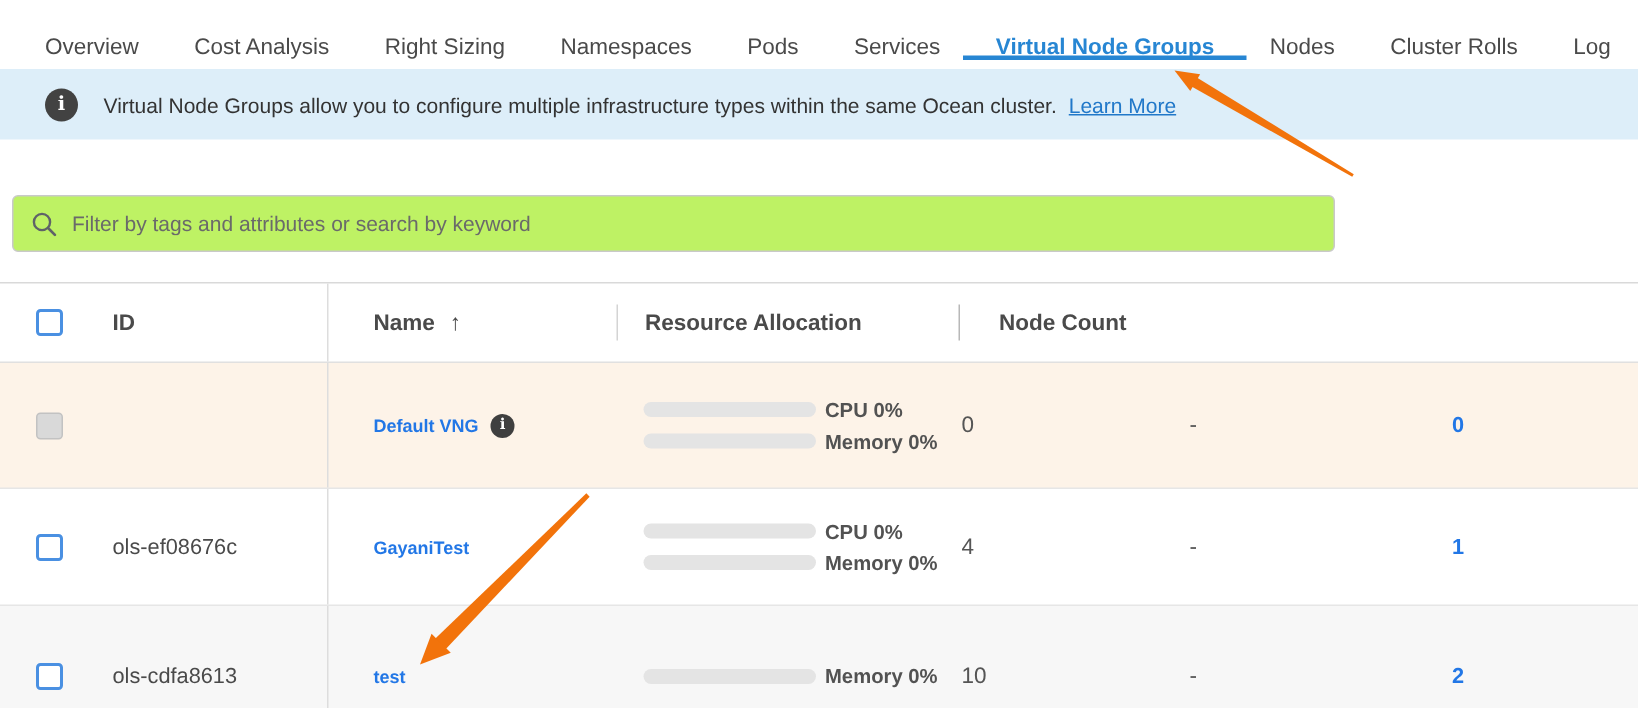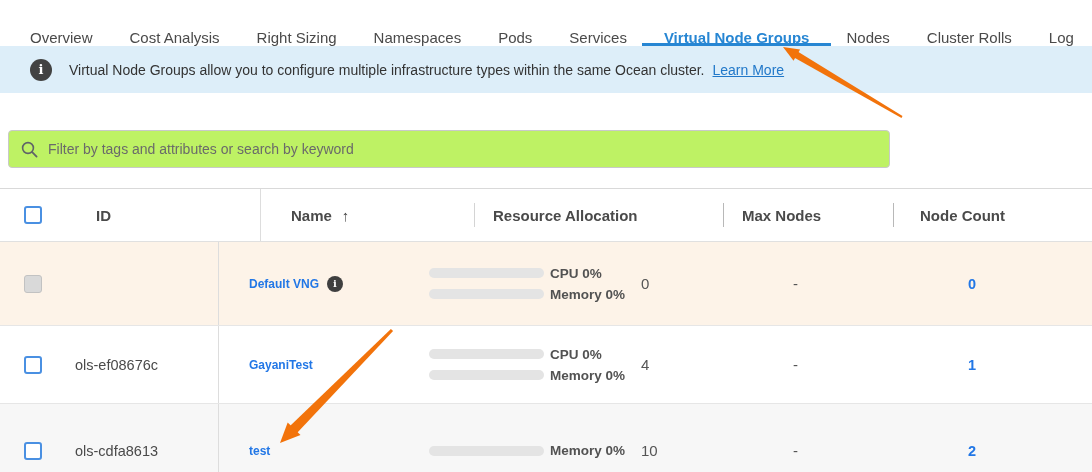--- a/index.html
+++ b/index.html
@@ -1,20 +1,20 @@
 <!DOCTYPE html>
 <html><head>
 <meta charset="utf-8">
 <style>
   * { margin:0; padding:0; box-sizing:border-box; }
   html,body { width:1092px; height:472px; overflow:hidden; background:#fff;
     font-family:"Liberation Sans", sans-serif; position:relative; }
 
   
-  .tabbar { display:flex; justify-content:space-between; align-items:flex-end;
+  .tabbar { display:flex; justify-content:space-between; align-items:center;
     height:46px; padding:16px 18px 0 30px; background:#fff;border-radius:19px; }
   .tab { font-size:15px; color:#4a4a4a; display:flex; align-items:center;
     position:relative; white-space:nowrap; cursor:pointer; }
   .tab.active { color:#2786d3; font-weight:700; }
   .tab.active::after { content:''; position:absolute; left:-22px; right:-22px;
     bottom:0; height:3px; background:#2786d3; }
 
   
   .banner { height:47px; background:#ddeef9; display:flex; align-items:center;
     padding:0 30px; }
@@ -33,21 +33,21 @@
   .search-box svg { flex:none; }
   .search-box input { border:none; outline:none; flex:1; margin-left:10px;
     font-size:14px; color:#333; font-family:"Liberation Sans", sans-serif; background:transparent; }
   .search-box input::placeholder { color:#6a6a6a; opacity:1; }
 
   
   .table { margin-top:20px; border-top:1px solid #d9d9d9; }
   .thead, .trow { display:grid;
     grid-template-columns:60px 158px 193px 228px 149px 150px 1fr;
     align-items:center; }
-  .thead { height:53px; border-bottom:1px solid #e0e0e0;gap:21px; }
+  .thead { height:53px; border-bottom:1px solid #e0e0e0; }
   .cell { position:relative; height:100%; display:flex; align-items:center; }
   .thead .cell { font-size:15px; font-weight:700; color:#4a4a4a; }
   .col-name { border-left:1px solid #ddd; padding-left:30px; }
   .col-id { padding-left:15px; }
   .col-res { padding-left:19px; }
   .col-pods { padding-left:19px; }
   .col-max { padding-left:19px; }
   .col-count { padding-left:27px; }
   .thead .sep::before { content:''; position:absolute; left:0; top:50%;
     transform:translateY(-50%); width:1px; height:24px; background:#b8b8b8; }
@@ -123,21 +123,20 @@
   <div class="thead">
     <div class="cell">
       <div class="cb"></div>
     </div>
     <div class="cell col-id">ID</div>
     <div class="cell col-name">
       <span>Name</span>
       <span class="sort-icon">↑</span>
     </div>
     <div class="cell col-res sep">Resource Allocation</div>
-    <div class="cell col-max sep">Max Nodes</div>
     <div class="cell col-count sep">Node Count</div>
   </div>
 
   <div class="trow r1">
     <div class="cell">
       <div class="cb disabled"></div>
     </div>
     <div class="cell col-id id-text"></div>
     <div class="cell col-name">
       <a class="name-link">Default VNG</a>

